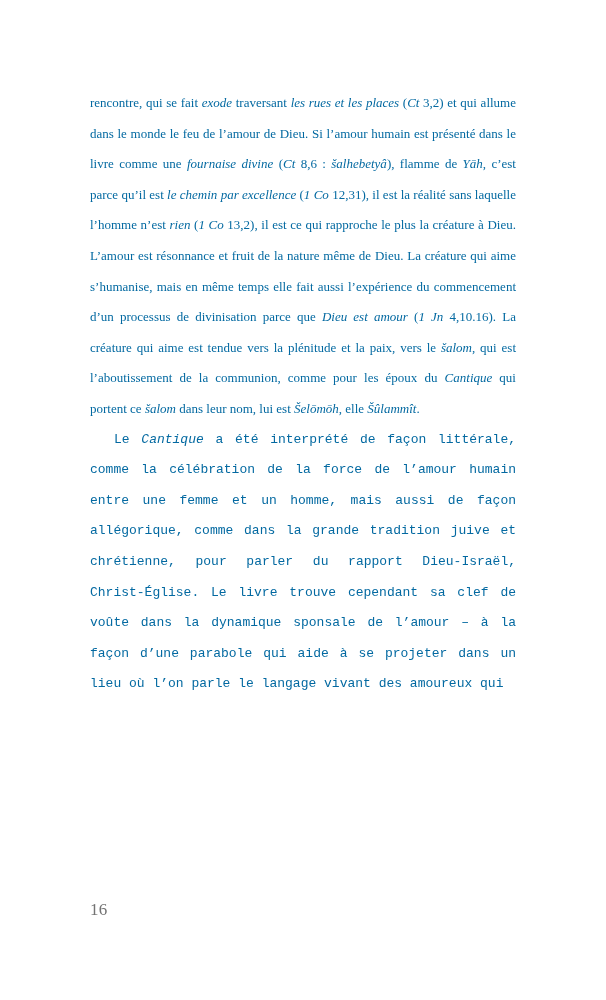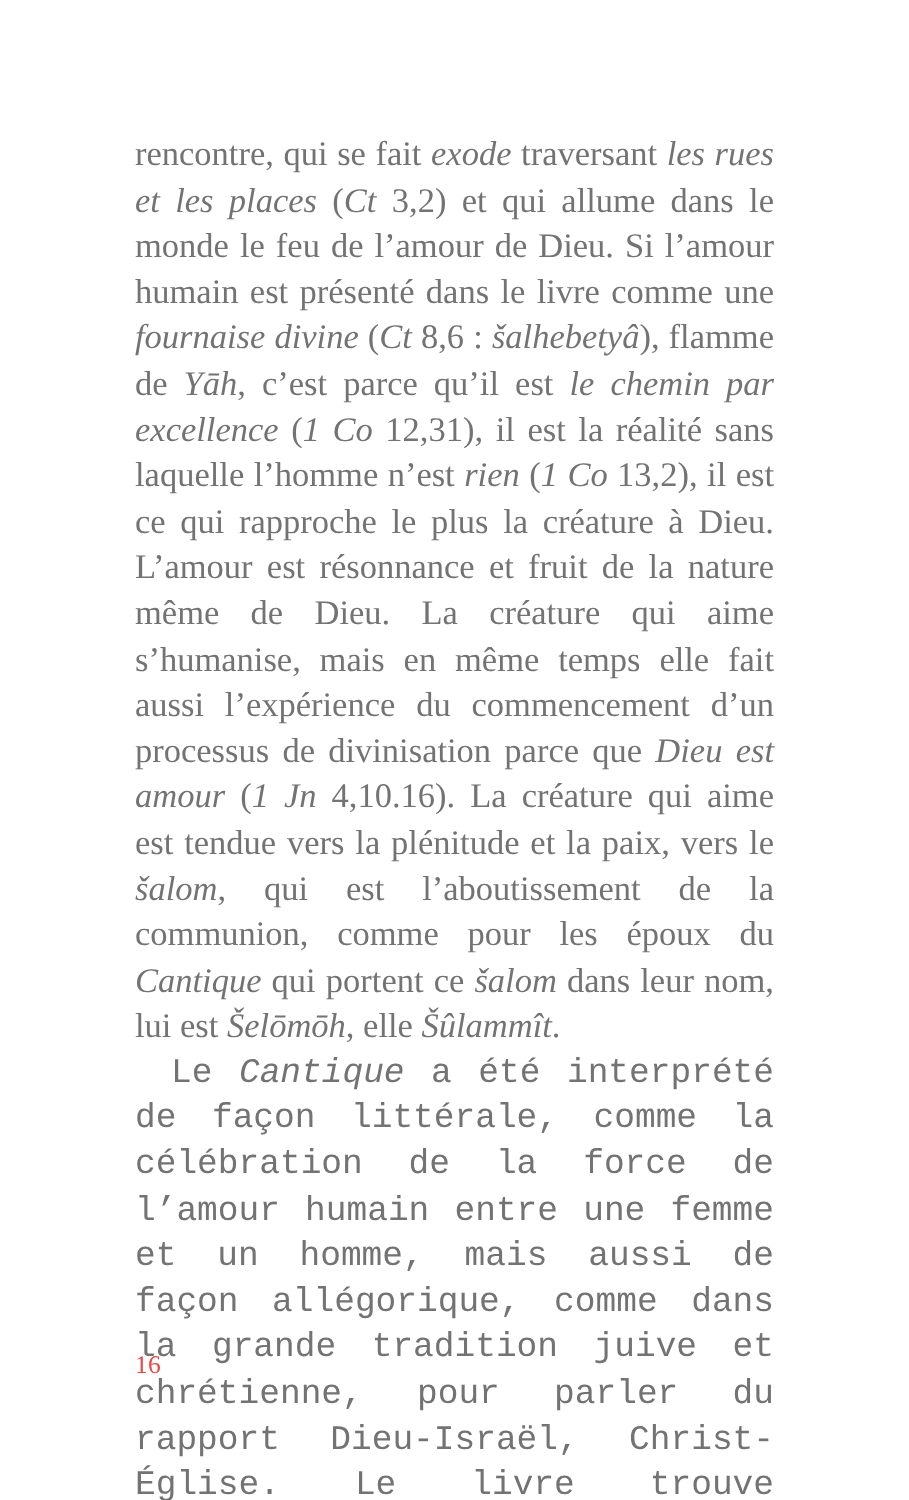--- a/index.html
+++ b/index.html
@@ -24,40 +24,40 @@
     background: #ffffff;
   }
   .text-block {
     position: absolute;
     left: 90px;
     top: 88px;
     width: 426px;
   }
   p.para {
     margin: 0;
-    font-size: 23px;
+    font-size: 13px;
     line-height: 30.6px;
     text-align: justify;
     text-justify: inter-word;
     hyphens: manual;
-    color: #737373;
+    color: #0369a1;
   }
   p.para + p.para {
     text-indent: 24px;
     font-family: Liberation Mono, monospace;
   }
   .it {
     font-style: italic;
   }
   .folio {
     position: absolute;
     left: 90px;
     top: 900px;
     font-size: 17px;
-    color: #ef4444;
+    color: #737373;
     letter-spacing: 0.2px;
   }
   
 </style>
 </head>
 <body>
 
 <div class="page">
   <div class="text-block">
     <p class="para" id="para-1"><span>rencontre, qui se fait </span><span class="it">exode</span><span> traversant </span><span class="it">les rues et les places</span><span> (</span><span class="it">Ct</span><span> 3,2) et qui allume dans le monde le feu de l’amour de Dieu. Si l’amour humain est présenté dans le livre comme une </span><span class="it">fournaise divine</span><span> (</span><span class="it">Ct</span><span> 8,6 : </span><span class="it">šalhebetyâ</span><span>), flamme de </span><span class="it">Yāh</span><span>, c’est parce qu’il est </span><span class="it">le chemin par excellence</span><span> (</span><span class="it">1 Co</span><span> 12,31), il est la réalité sans laquelle l’homme n’est </span><span class="it">rien</span><span> (</span><span class="it">1 Co</span><span> 13,2), il est ce qui rapproche le plus la créature à Dieu. L’amour est résonnance et fruit de la nature même de Dieu. La créature qui aime s’humanise, mais en même temps elle fait aussi l’expérience du commencement d’un processus de divinisation parce que </span><span class="it">Dieu est amour</span><span> (</span><span class="it">1 Jn</span><span> 4,10.16). La créature qui aime est tendue vers la plénitude et la paix, vers le </span><span class="it">šalom</span><span>, qui est l’aboutissement de la communion, comme pour les époux du </span><span class="it">Cantique</span><span> qui portent ce </span><span class="it">šalom</span><span> dans leur nom, lui est </span><span class="it">Šelōmōh</span><span>, elle </span><span class="it">Šûlammît</span><span>.</span></p>

